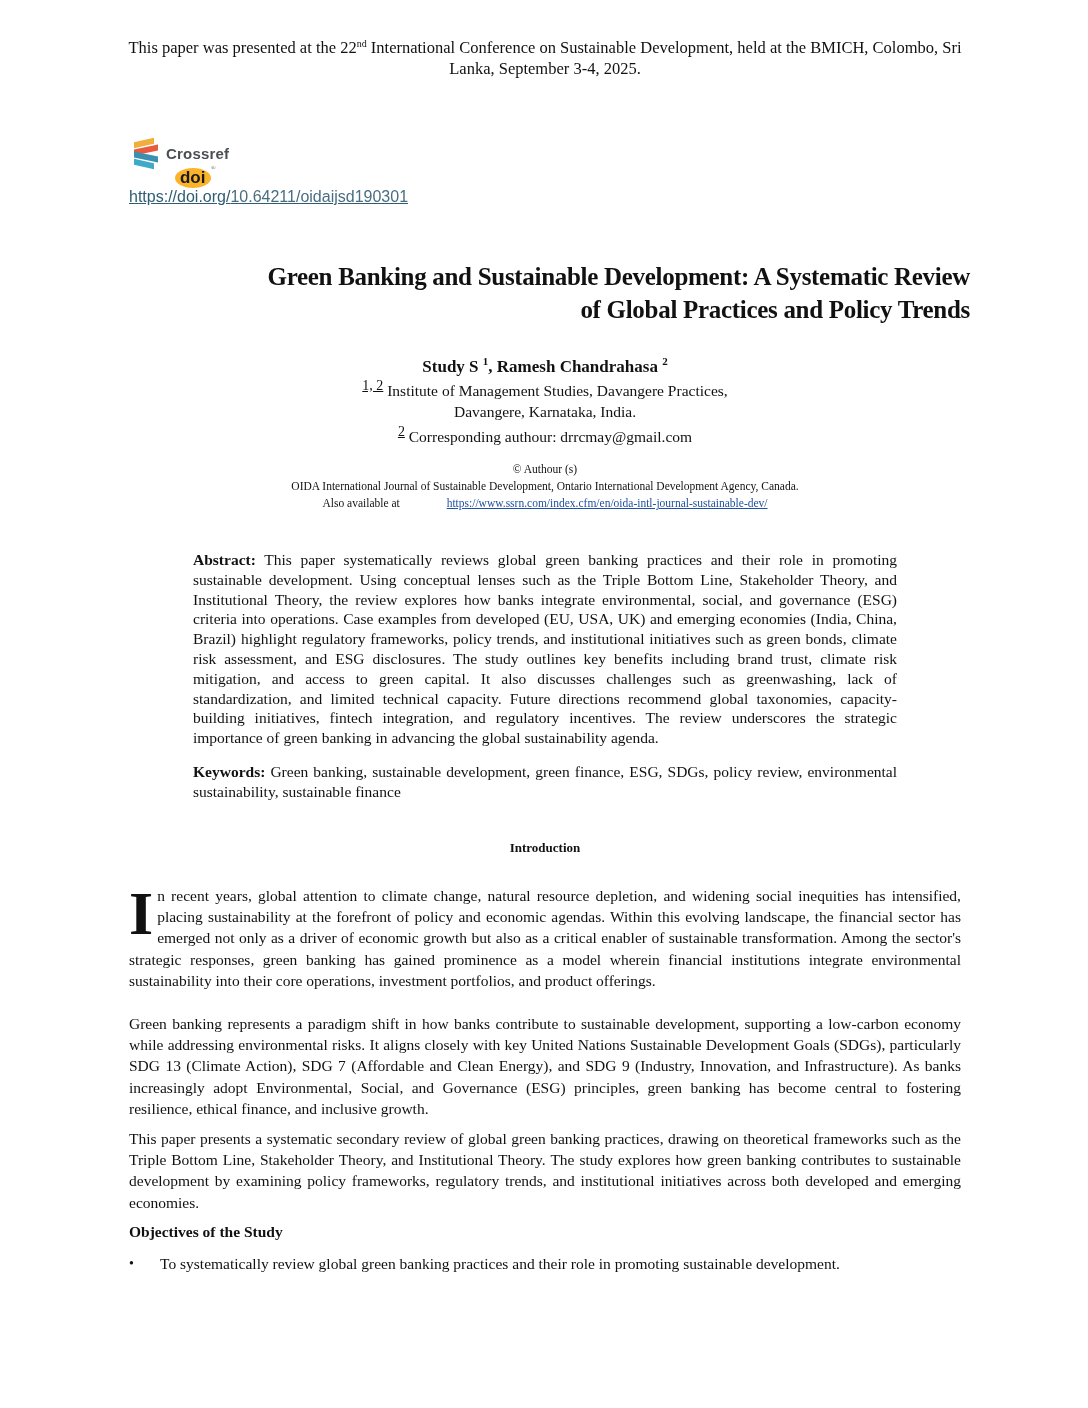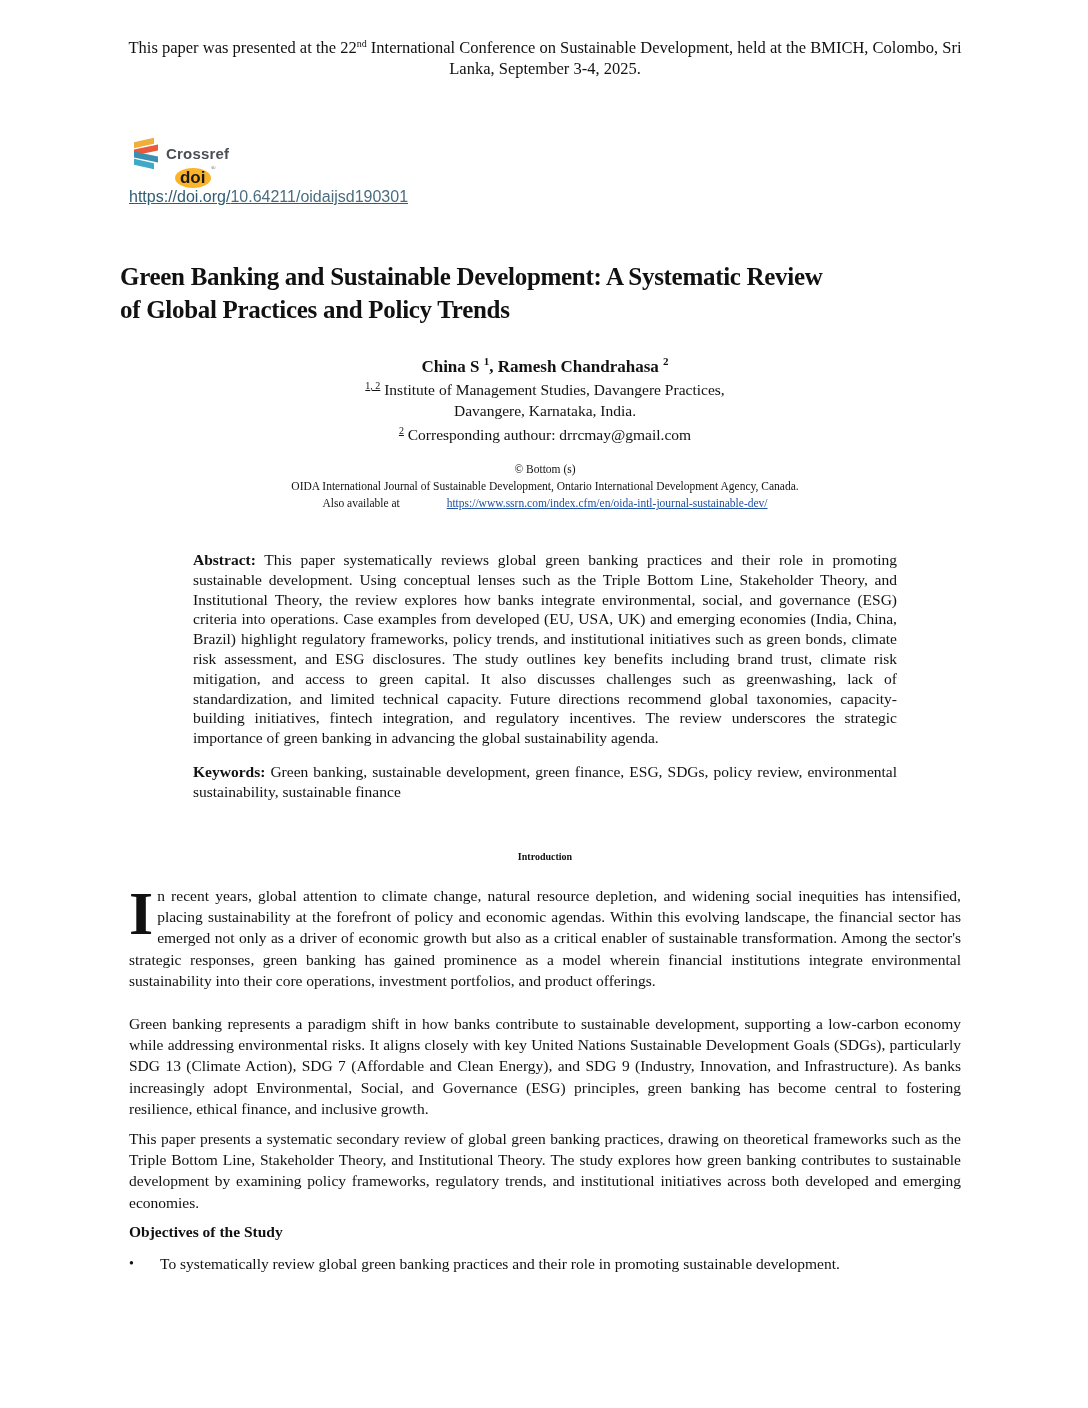--- a/index.html
+++ b/index.html
@@ -22,42 +22,42 @@
   .crossref-text { font-family: "Liberation Sans", sans-serif; font-size: 15px; color: #4a4e55; font-weight: bold; letter-spacing: 0.2px; }
   .doi-badge { margin-left: 22px; width: 36px; height: 36px; border-radius: 50%; background: #fbb42a;
                display: flex; align-items: flex-start; justify-content: center; position: relative; }
   .doi-badge span { font-family: "Liberation Sans", sans-serif; font-weight: bold; font-size: 17px; color: #1a1a1a; }
   .doi-badge i { position: absolute; right: -5px; top: -3px; font-size: 6px; font-style: normal; color: #555; }
 
   .doi-link { position: absolute; left: 129px; top: 188px; font-family: "Liberation Sans", sans-serif;
               font-size: 16px; color: #2f5d73; text-decoration: underline; }
   .doi-link .rest { color: #4a6d80; }
 
-  .title { position: absolute; left: 120px; top: 260px; width: 850px; text-align: left;
+  .title { position: absolute; left: 120px; top: 260px; width: 850px; text-align: right;
            font-weight: bold; font-size: 25px; line-height: 33px; letter-spacing: -0.3px; }
 
   .authors { position: absolute; left: 320px; top: 350px; width: 450px; text-align: center;
              font-weight: bold; font-size: 17px; line-height: 22px; }
   .authors sup { font-size: 11px; }
   .affil { position: absolute; left: 300px; top: 376px; width: 490px; text-align: center;
            font-size: 15.5px; line-height: 20.5px; }
-  .affil sup { font-size: 10px; text-decoration: underline; }
+  .affil sup { font-size: 14px; text-decoration: underline; }
 
   .journal-block { position: absolute; left: 170px; top: 461px; width: 750px; text-align: center;
                    font-size: 11.5px; line-height: 17px; }
   .journal-block a { color: #2050a0; text-decoration: underline; padding-left: 44px; }
 
   .abstract { position: absolute; left: 193px; top: 550px; width: 704px; text-align: justify;
               font-size: 15.5px; line-height: 19.8px; }
   .keywords { position: absolute; left: 193px; top: 762px; width: 704px; text-align: justify;
               font-size: 15.5px; line-height: 19.8px; }
   .label-bold { font-weight: bold; }
 
   .section-head { position: absolute; left: 120px; top: 840px; width: 850px; text-align: center;
-                  font-weight: bold; font-size: 10px; margin-top: 11px; }
+                  font-weight: bold; font-size: 13px; }
 
   .body-para { position: absolute; left: 129px; width: 832px; text-align: justify;
                font-size: 15.5px; line-height: 21.2px; }
   .p1 { top: 885px; }
   .p2 { top: 1013px; }
   .p3 { top: 1128px; }
   .dropcap { float: left; font-size: 62px; line-height: 52px; font-weight: bold; margin: 2px 4px 0 0;
              font-family: "Liberation Serif", serif; }
 
   .subhead { position: absolute; left: 129px; top: 1223px; font-weight: bold; font-size: 15.5px; text-align: center; }
@@ -89,30 +89,30 @@
     </div>
   </div>
 
   <a class="doi-link"><span>https://doi.org/</span><span class="rest">10.64211/oidaijsd190301</span></a>
 
   <div class="title">
     <div>Green Banking and Sustainable Development: A Systematic Review</div>
     <div>of Global Practices and Policy Trends</div>
   </div>
 
-  <div class="authors"><span>China S</span> <sup>1</sup><span>, </span><span>Ramesh Chandrahasa</span> <sup>2</sup></div>
+  <div class="authors"><span>Study S</span> <sup>1</sup><span>, </span><span>Ramesh Chandrahasa</span> <sup>2</sup></div>
 
   <div class="affil">
     <div><sup>1, 2</sup><span> Institute of Management Studies, Davangere Practices,</span></div>
     <div>Davangere, Karnataka, India.</div>
     <div><sup>2</sup><span> Corresponding authour: drrcmay@gmail.com</span></div>
   </div>
 
   <div class="journal-block">
-    <div>© Bottom (s)</div>
+    <div>© Authour (s)</div>
     <div>OIDA International Journal of Sustainable Development, Ontario International Development Agency, Canada.</div>
     <div><span>Also available at </span><a>https://www.ssrn.com/index.cfm/en/oida-intl-journal-sustainable-dev/</a></div>
   </div>
 
   <div class="abstract"><span class="label-bold">Abstract:</span><span> This paper systematically reviews global green banking practices and their role in promoting sustainable development. Using conceptual lenses such as the Triple Bottom Line, Stakeholder Theory, and Institutional Theory, the review explores how banks integrate environmental, social, and governance (ESG) criteria into operations. Case examples from developed (EU, USA, UK) and emerging economies (India, China, Brazil) highlight regulatory frameworks, policy trends, and institutional initiatives such as green bonds, climate risk assessment, and ESG disclosures. The study outlines key benefits including brand trust, climate risk mitigation, and access to green capital. It also discusses challenges such as greenwashing, lack of standardization, and limited technical capacity. Future directions recommend global taxonomies, capacity-building initiatives, fintech integration, and regulatory incentives. The review underscores the strategic importance of green banking in advancing the global sustainability agenda.</span></div>
 
   <div class="keywords"><span class="label-bold">Keywords:</span><span> Green banking, sustainable development, green finance, ESG, SDGs, policy review, environmental sustainability, sustainable finance</span></div>
 
   <div class="section-head">Introduction</div>
 

